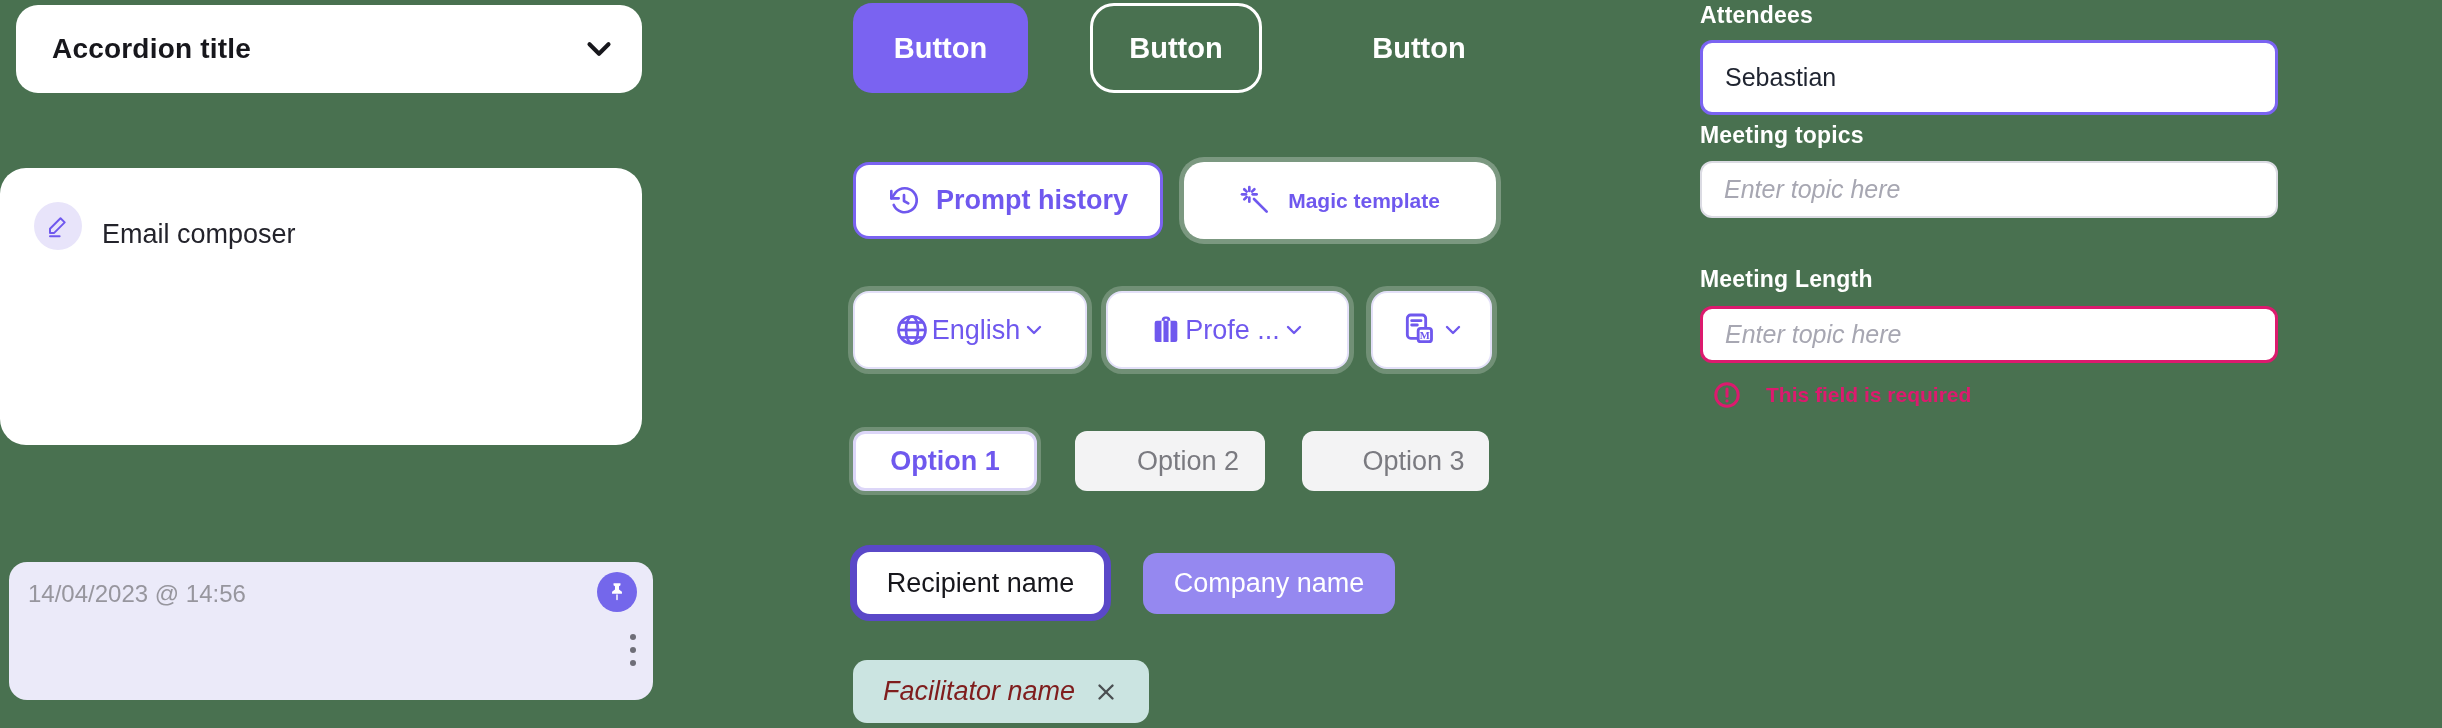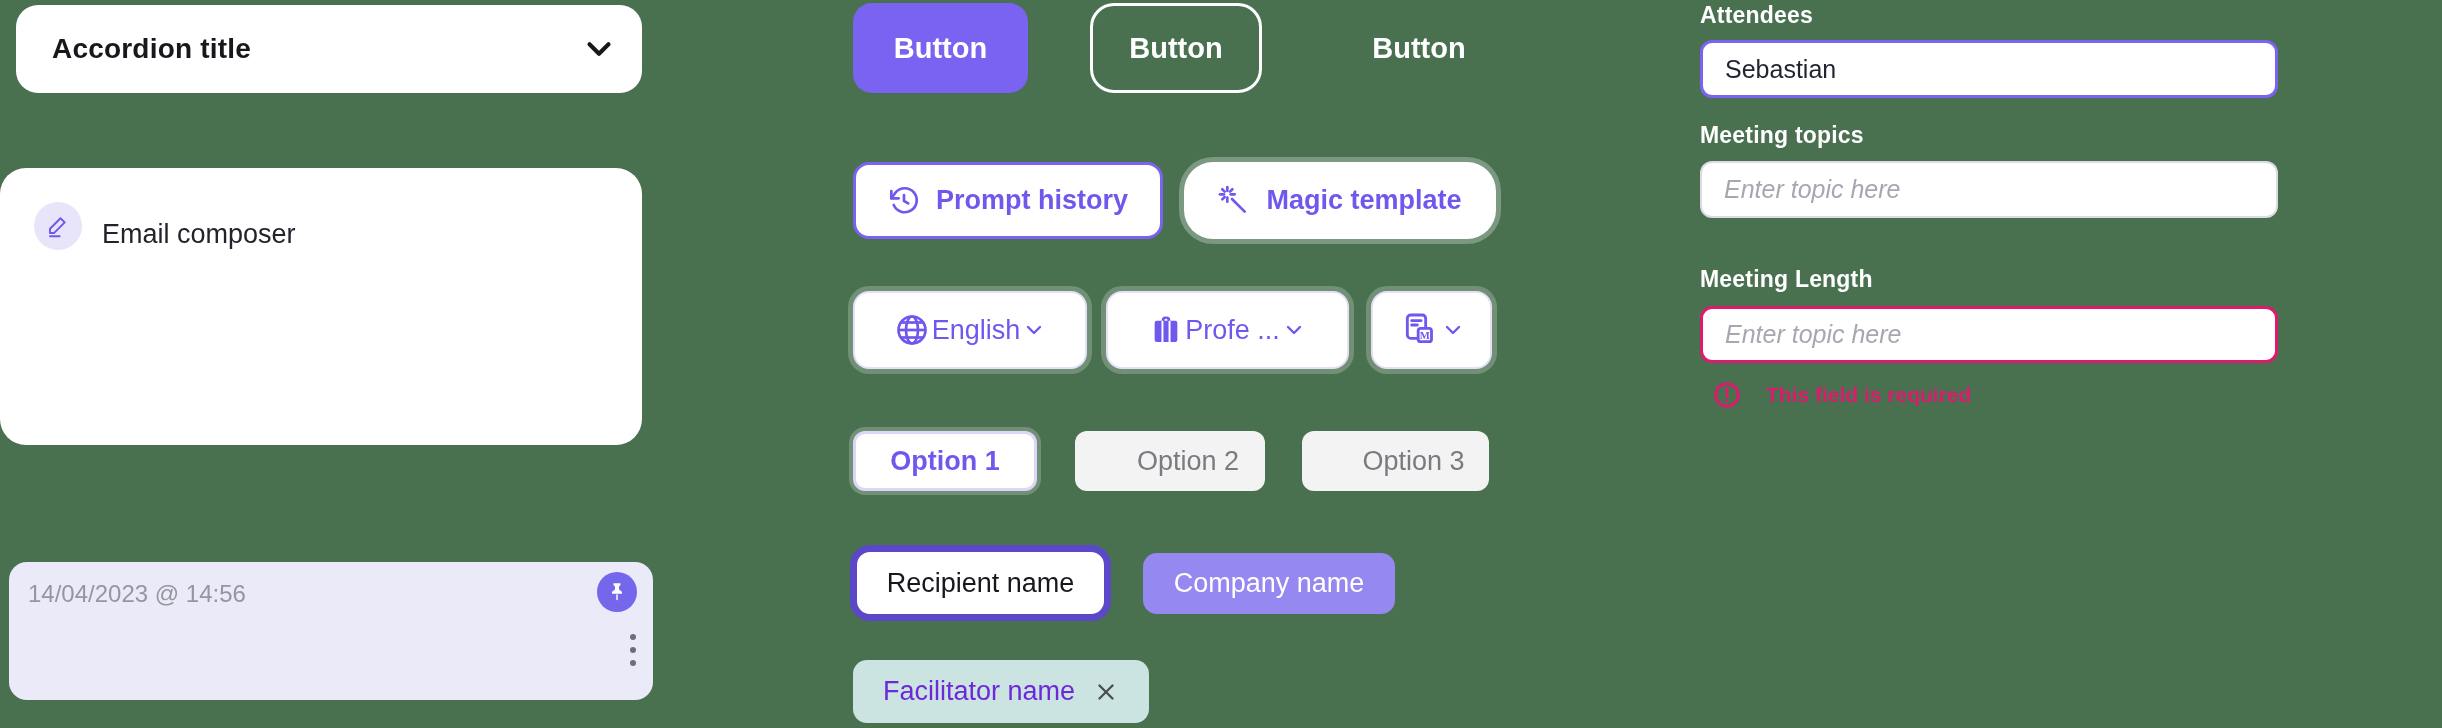--- a/index.html
+++ b/index.html
@@ -71,22 +71,22 @@
     background:transparent; border:none;
     color:#fff; font-size:29px; font-weight:700;
   }
   .btn-prompt-history {
     left:853px; top:162px; width:310px; height:77px;
     background:#fff; border:3px solid #7A63F1; border-radius:16px;
     color:#6F58EE; font-size:27px; font-weight:700; gap:16px;
   }
   .btn-magic {
     left:1184px; top:162px; width:312px; height:77px;
-    background:#fff; border:none; border-radius:29px;
-    color:#6F58EE; font-size:27px; font-weight:700; gap:16px;
+    background:#fff; border:none; border-radius:20px;
+    color:#6F58EE; font-size:21px; font-weight:700; gap:16px;
     box-shadow:0 0 0 5px rgba(255,255,255,.28);
   }
   .dropdown {
     background:#fff; border:2px solid #E3E0F8; border-radius:16px;
     color:#6F58EE; font-size:27px; font-weight:400; gap:2px;
     box-shadow:0 0 0 5px rgba(255,255,255,.22);
   }
   .dd-lang { left:853px;  top:291px; width:234px; height:78px; }
   .dd-tone { left:1106px; top:291px; width:243px; height:78px; }
   .dd-tpl  { left:1371px; top:291px; width:121px; height:78px; }
@@ -110,30 +110,30 @@
     color:#17171c; font-size:27px; font-weight:400;
   }
   .chip-company {
     left:1143px; top:553px; width:252px; height:61px;
     background:#9588F0; border:none; border-radius:14px;
     color:#fff; font-size:27px; font-weight:400;
   }
   .chip-facilitator {
     left:853px; top:660px; width:296px; height:63px;
     background:#CBE4E1; border:none; border-radius:14px;
-    color:#6d28d9; font-size:27px; font-weight:400; gap:18px;
+    color:#7f1d1d; font-size:27px; font-weight:400; gap:18px;font-style:italic;
   }
 
   
   .form-label { color:#fff; font-size:23px; font-weight:600; letter-spacing:.2px; }
   .lbl-attendees { left:1700px; top:2px; }
   .lbl-topics    { left:1700px; top:122px; }
   .lbl-length    { left:1700px; top:266px; }
   .form-input {
-    width:578px; height:58px; background:#fff;
+    width:578px; height:75px; background:#fff;
     border-radius:12px; font-family:inherit;
     font-size:25px; color:#1F2430; padding:0 22px; outline:none;
   }
   .input-attendees { left:1700px; top:40px;  border:3px solid #7A63F1; }
   .input-topics    { left:1700px; top:161px; height:57px; border:2px solid #DBDBE3; }
   .input-length    { left:1700px; top:306px; height:57px; border:3px solid #DC1A6E; }
   .form-input::placeholder { font-style:italic; color:#A7A7B2; }
   .error-row { left:1712px; top:380px; display:flex; align-items:center; gap:24px; }
   .error-text { color:#DC1A6E; font-size:21px; font-weight:700; }
 

